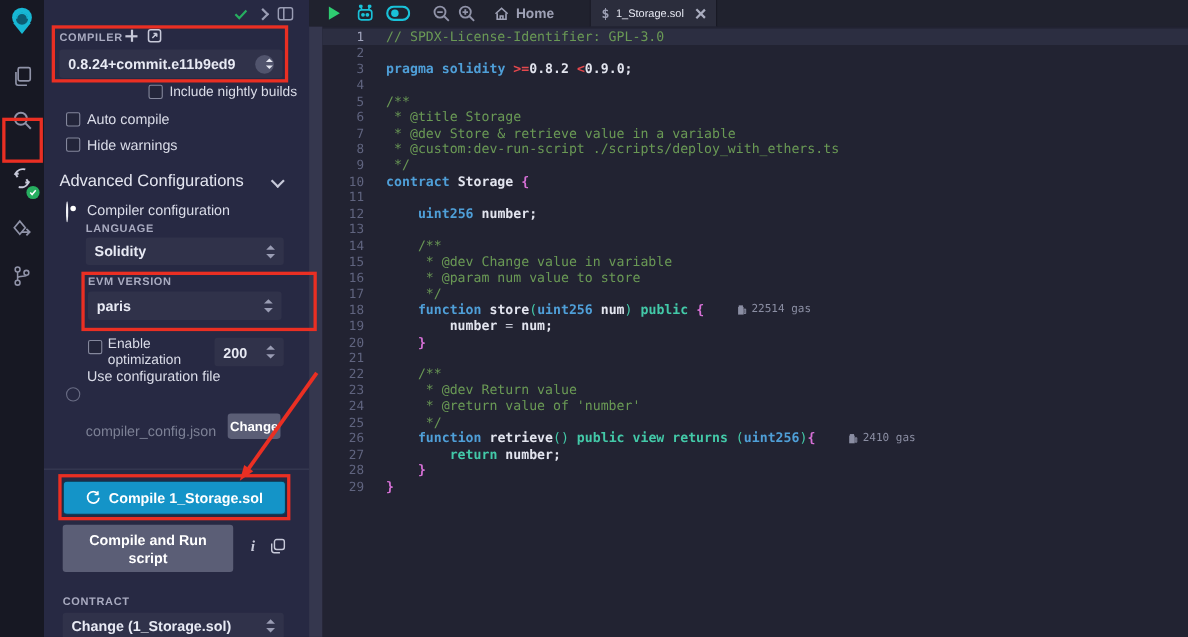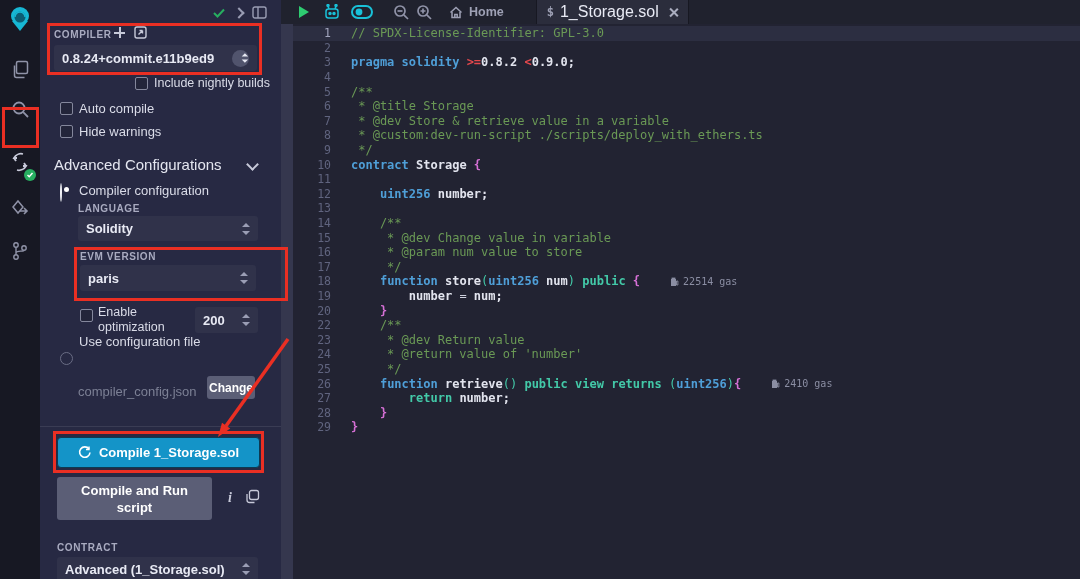--- a/index.html
+++ b/index.html
@@ -50,21 +50,21 @@
   .handle{ position:absolute; left:281px; top:24px; width:12px; height:555px; background:#35374e; cursor:col-resize; z-index:1;}
   
   .topbar{ position:absolute; left:281px; top:0; width:799px; height:24px; background:#20222e;
        display:flex; align-items:center; z-index:2;}
   .play{ width:0; height:0; border-top:6px solid transparent; border-bottom:6px solid transparent;
        border-left:10px solid #2ecc71; margin-left:18px; cursor:pointer;}
   .tbico{ display:flex; align-items:center; justify-content:center; cursor:pointer;}
   .hometab{ display:flex; align-items:center; gap:6px; color:#9ea1b5; font-size:12.5px; font-weight:bold; cursor:pointer;}
   .filetab{ height:24px; display:flex; align-items:center; gap:6px; padding:0 10px; background:#2b2d3c;
        border-left:1px solid #171822; border-right:1px solid #171822; cursor:pointer;}
-  .filetab .fname{ font-size:16px; color:#e8eaf4; }
+  .filetab .fname{ font-size:10px; color:#e8eaf4; }
   .solglyph{ color:#9ea1b5; font-size:12px; font-weight:bold; font-family:"DejaVu Sans Mono",monospace;}
   .closex{ position:relative; width:9px; height:9px; cursor:pointer; margin-left:4px;}
   .closex::before,.closex::after{ content:""; position:absolute; left:4px; top:-1px; width:1.6px; height:11px; background:#aaadbf;}
   .closex::before{ transform:rotate(45deg);} .closex::after{ transform:rotate(-45deg);}
   
   .codearea{ position:absolute; left:293px; top:24px; width:787px; height:555px; background:#222332;
        font-family:"DejaVu Sans Mono",monospace; font-size:12px; overflow:hidden; padding-top:2px;}
   .crow{ display:flex; align-items:center; height:14.6px; white-space:pre; }
   .crow.current{ background:#2c2e41; }
   .ln{ flex:none; width:38px; text-align:right; color:#60647f; font-size:11.5px;}
@@ -219,21 +219,21 @@
       <div>script</div>
     </button>
     <span class="p-abs" style="left:188px; top:490px; font-family:'Liberation Serif',serif; font-style:italic; font-weight:bold; font-size:14px; color:#c7c9d9;">i</span>
     <svg class="p-abs" style="left:205px; top:489px;" width="15" height="15" viewBox="0 0 15 15" fill="none" stroke="#c7c9d9" stroke-width="1.3">
       <rect x="4.5" y="1.5" width="9" height="9" rx="2"></rect>
         <path d="M2 5 v6 a2.5 2.5 0 0 0 2.5 2.5 h5"></path>
       </svg>
 
     <div class="p-abs seclabel" style="left:17px; top:542px;">CONTRACT</div>
     <div class="p-abs dd" style="left:17px; top:557px; width:201px; height:24px;">
-      <span>Advanced (1_Storage.sol)</span>
+      <span>Change (1_Storage.sol)</span>
       <span class="stp" style="margin-left:auto;"></span>
     </div>
   </section>
 
   <div class="handle"></div>
 
   <div class="topbar">
     <span class="play"></span>
     <span class="tbico" style="margin-left:14px;">
       <svg width="18" height="16" viewBox="0 0 18 16" fill="none" stroke="#19c1d8" stroke-width="1.5">
@@ -299,20 +299,21 @@
         <div class="crow"><span class="ln">15</span><span class="src"><span class="tk-cm">     * @dev Change value in variable</span></span></div>
         <div class="crow"><span class="ln">16</span><span class="src"><span class="tk-cm">     * @param num value to store</span></span></div>
         <div class="crow"><span class="ln">17</span><span class="src"><span class="tk-cm">     */</span></span></div>
         <div class="crow"><span class="ln">18</span><span class="src"><span class="tk-pl">    </span><span class="tk-kw">function</span><span class="tk-pl"> </span><span class="tk-id">store</span><span class="tk-pr">(</span><span class="tk-kw">uint256</span><span class="tk-pl"> </span><span class="tk-id">num</span><span class="tk-pr">)</span><span class="tk-pl"> </span><span class="tk-tp">public</span><span class="tk-pl"> </span><span class="tk-br">{</span></span><span class="gas"><svg width="9" height="10" viewBox="0 0 9 10" fill="#8b8ea3">
               <rect x="1" y="2" width="5" height="7"></rect>
               <rect x="1.6" y="0.6" width="3.8" height="2"></rect>
               <path d="M6.5 4 h1.4 v4 h-1.4z" fill="none" stroke="#8b8ea3" stroke-width="0.9"></path>
             </svg><span>22514 gas</span></span></div>
         <div class="crow"><span class="ln">19</span><span class="src"><span class="tk-pl">        </span><span class="tk-id">number</span><span class="tk-pl"> = </span><span class="tk-id">num;</span></span></div>
         <div class="crow"><span class="ln">20</span><span class="src"><span class="tk-pl">    </span><span class="tk-br">}</span></span></div>
+        <div class="crow"><span class="ln">21</span><span class="src"></span></div>
         <div class="crow"><span class="ln">22</span><span class="src"><span class="tk-cm">    /**</span></span></div>
         <div class="crow"><span class="ln">23</span><span class="src"><span class="tk-cm">     * @dev Return value</span></span></div>
         <div class="crow"><span class="ln">24</span><span class="src"><span class="tk-cm">     * @return value of 'number'</span></span></div>
         <div class="crow"><span class="ln">25</span><span class="src"><span class="tk-cm">     */</span></span></div>
         <div class="crow"><span class="ln">26</span><span class="src"><span class="tk-pl">    </span><span class="tk-kw">function</span><span class="tk-pl"> </span><span class="tk-id">retrieve</span><span class="tk-pr">()</span><span class="tk-pl"> </span><span class="tk-tp">public</span><span class="tk-pl"> </span><span class="tk-tp">view</span><span class="tk-pl"> </span><span class="tk-tp">returns</span><span class="tk-pl"> </span><span class="tk-pr">(</span><span class="tk-kw">uint256</span><span class="tk-pr">)</span><span class="tk-br">{</span></span><span class="gas"><svg width="9" height="10" viewBox="0 0 9 10" fill="#8b8ea3">
               <rect x="1" y="2" width="5" height="7"></rect>
               <rect x="1.6" y="0.6" width="3.8" height="2"></rect>
               <path d="M6.5 4 h1.4 v4 h-1.4z" fill="none" stroke="#8b8ea3" stroke-width="0.9"></path>
             </svg><span>2410 gas</span></span></div>
         <div class="crow"><span class="ln">27</span><span class="src"><span class="tk-pl">        </span><span class="tk-tp">return</span><span class="tk-pl"> </span><span class="tk-id">number;</span></span></div>

